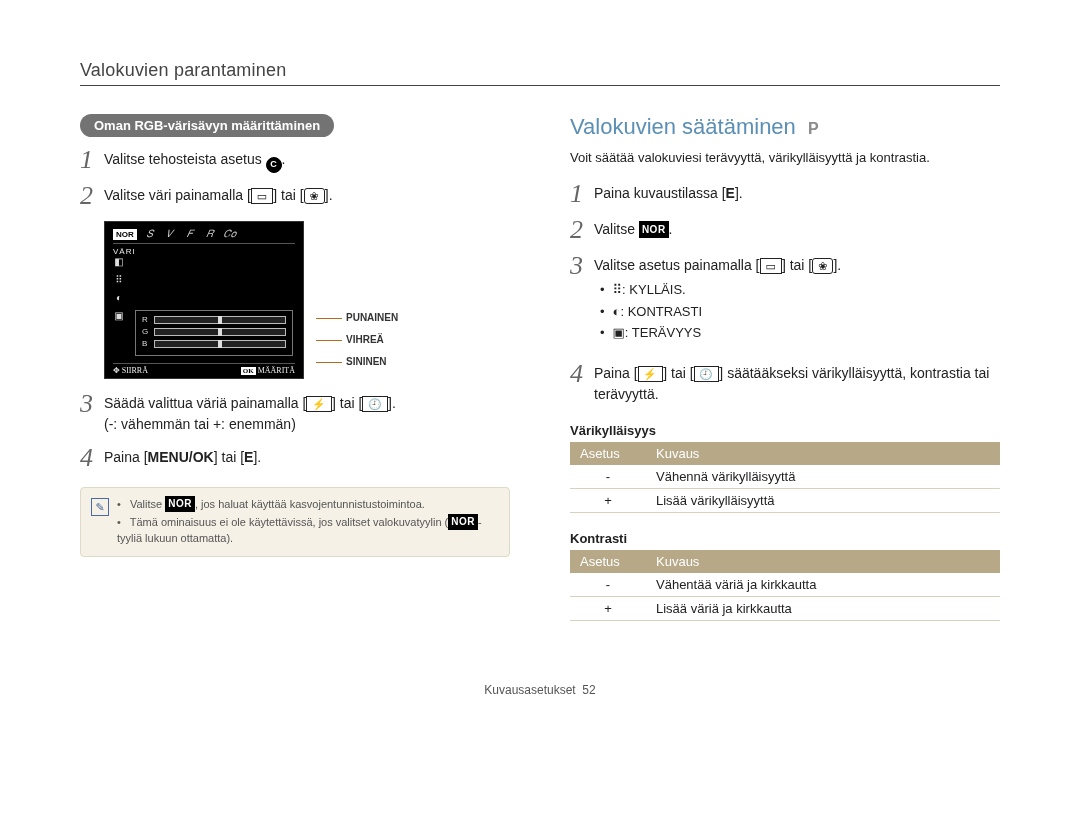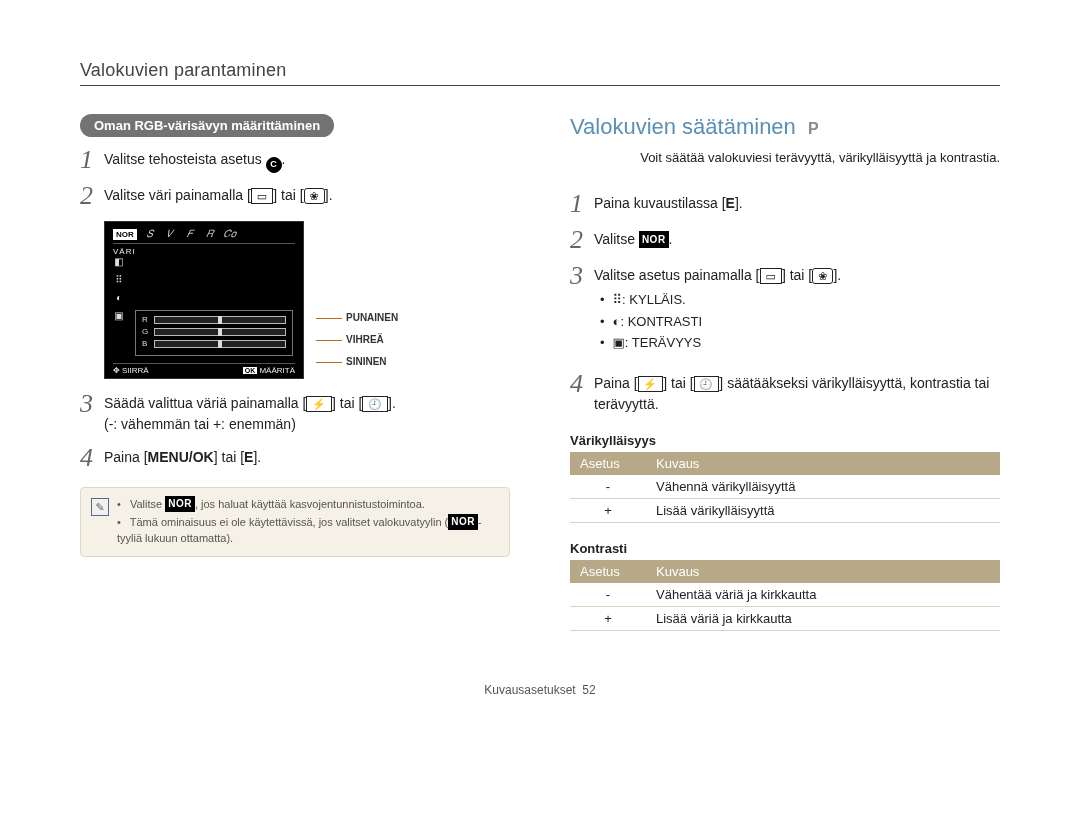--- a/index.html
+++ b/index.html
@@ -75,22 +75,21 @@
     margin: 0 0 10px 0;
   }
   .h2 .p {
     color: #8b8b8b;
     font-weight: 700;
     font-size: 16px;
     margin-left: 6px;
   }
   .subtext {
     font-size: 13px;
-    margin-bottom: 28px;
-    text-align: right;
+    margin-bottom: 18px;
   }
   .bullets {
     list-style: none;
     padding: 0;
     margin: 4px 0 8px 6px;
     font-size: 13px;
   }
   .bullets li::before {
     content: "•";
     margin-right: 8px;
@@ -251,20 +250,21 @@
     position: absolute;
     bottom: 3px;
     left: 8px;
     right: 8px;
     display: flex;
     justify-content: space-between;
     font-size: 8px;
     border-top: 1px solid #555;
     padding-top: 2px;
     gap: 0;
+    font-family: Liberation Serif, serif;
   }
   .okbox {
     background: #fff;
     color: #000;
     font-weight: 700;
     padding: 0 2px;
     font-size: 7px;
   }
   .callouts {
     display: flex;

